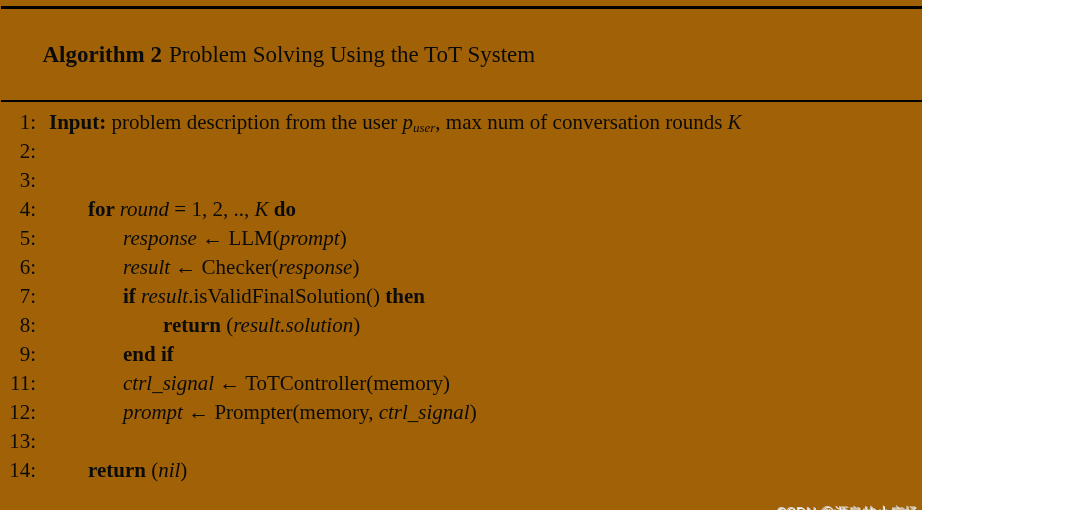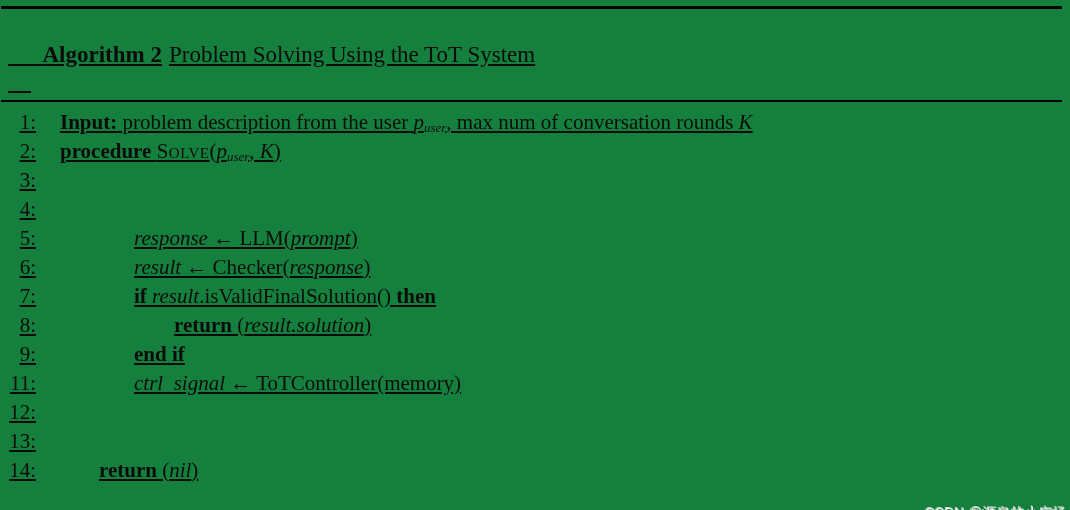--- a/index.html
+++ b/index.html
@@ -1,24 +1,23 @@
 <!DOCTYPE html>
 <html><head>
 <meta charset="utf-8">
 <style>
   html, body { margin: 0; padding: 0; background: #ffffff; }
   .page {
     position: relative;
-    width: 1070px;
+    width: 922px;
     height: 510px;
-    background: #15803d;
+    background: #a16207;
     overflow: hidden;
     font-family: "Liberation Serif", "DejaVu Serif", serif;
     color: #0b0b0b;
-    text-decoration: underline;
   }
   .algorithm { position: relative; width: 1061px; margin-left: 1px; }
   .rule { background: #000000; width: 100%; }
   .rule.thick { height: 3px; margin-top: 6px; }
   .rule.thin  { height: 1.5px; }
   .algo-header {
     padding: 5px 0 5px 7px;
     font-size: 23px;
     line-height: 27px;
     white-space: pre;
@@ -32,21 +31,21 @@
     font-size: 21px;
     align-items: baseline;
   }
   .line-num {
     flex: 0 0 35px;
     width: 35px;
     text-align: right;
     line-height: 29px;
     white-space: pre;
   }
-  .line-content { margin-left: 24px; white-space: pre; line-height: 29px; }
+  .line-content { margin-left: 13px; white-space: pre; line-height: 29px; }
   .indent-0 { padding-left: 0; }
   .indent-1 { padding-left: 39px; }
   .indent-2 { padding-left: 74px; }
   .indent-3 { padding-left: 114px; }
   .seg-kw  { font-weight: bold; }
   .seg-txt { font-style: normal; }
   .seg-var { font-style: italic; }
   .seg-sub { font-style: italic; font-size: 13px; vertical-align: -3px; }
   .seg-sc  { font-variant: small-caps; letter-spacing: 0.5px; }
   .watermark {
@@ -71,27 +70,27 @@
       <span class="algo-label">Algorithm 2</span><span class="algo-title">Problem Solving Using the ToT System</span>
     </div>
     <div class="rule thin"></div>
     <div class="algo-body" id="algo-body">
         <div class="algo-line">
           <span class="line-num">1:</span>
           <span class="line-content indent-0"><span class="seg-kw">Input:</span><span class="seg-txt"> problem description from the user </span><span class="seg-var">p</span><span class="seg-sub">user</span><span class="seg-txt">, max num of conversation rounds </span><span class="seg-var">K</span></span>
         </div>
         <div class="algo-line">
           <span class="line-num">2:</span>
-          <span class="line-content indent-0"><span class="seg-kw">procedure </span><span class="seg-sc">Solve</span><span class="seg-txt">(</span><span class="seg-var">p</span><span class="seg-sub">user</span><span class="seg-txt">, </span><span class="seg-var">K</span><span class="seg-txt">)</span></span>
         </div>
         <div class="algo-line">
           <span class="line-num">3:</span>
         </div>
         <div class="algo-line">
           <span class="line-num">4:</span>
+          <span class="line-content indent-1"><span class="seg-kw">for </span><span class="seg-var">round</span><span class="seg-txt"> = 1, 2, .., </span><span class="seg-var">K</span><span class="seg-kw"> do</span></span>
         </div>
         <div class="algo-line">
           <span class="line-num">5:</span>
           <span class="line-content indent-2"><span class="seg-var">response</span><span class="seg-txt"> ← LLM(</span><span class="seg-var">prompt</span><span class="seg-txt">)</span></span>
         </div>
         <div class="algo-line">
           <span class="line-num">6:</span>
           <span class="line-content indent-2"><span class="seg-var">result</span><span class="seg-txt"> ← Checker(</span><span class="seg-var">response</span><span class="seg-txt">)</span></span>
         </div>
         <div class="algo-line">
@@ -105,20 +104,21 @@
         <div class="algo-line">
           <span class="line-num">9:</span>
           <span class="line-content indent-2"><span class="seg-kw">end if</span></span>
         </div>
         <div class="algo-line">
           <span class="line-num">11:</span>
           <span class="line-content indent-2"><span class="seg-var">ctrl_signal</span><span class="seg-txt"> ← ToTController(memory)</span></span>
         </div>
         <div class="algo-line">
           <span class="line-num">12:</span>
+          <span class="line-content indent-2"><span class="seg-var">prompt</span><span class="seg-txt"> ← Prompter(memory, </span><span class="seg-var">ctrl_signal</span><span class="seg-txt">)</span></span>
         </div>
         <div class="algo-line">
           <span class="line-num">13:</span>
         </div>
         <div class="algo-line">
           <span class="line-num">14:</span>
           <span class="line-content indent-1"><span class="seg-kw">return</span><span class="seg-txt"> (</span><span class="seg-var">nil</span><span class="seg-txt">)</span></span>
         </div>
       </div>
 

